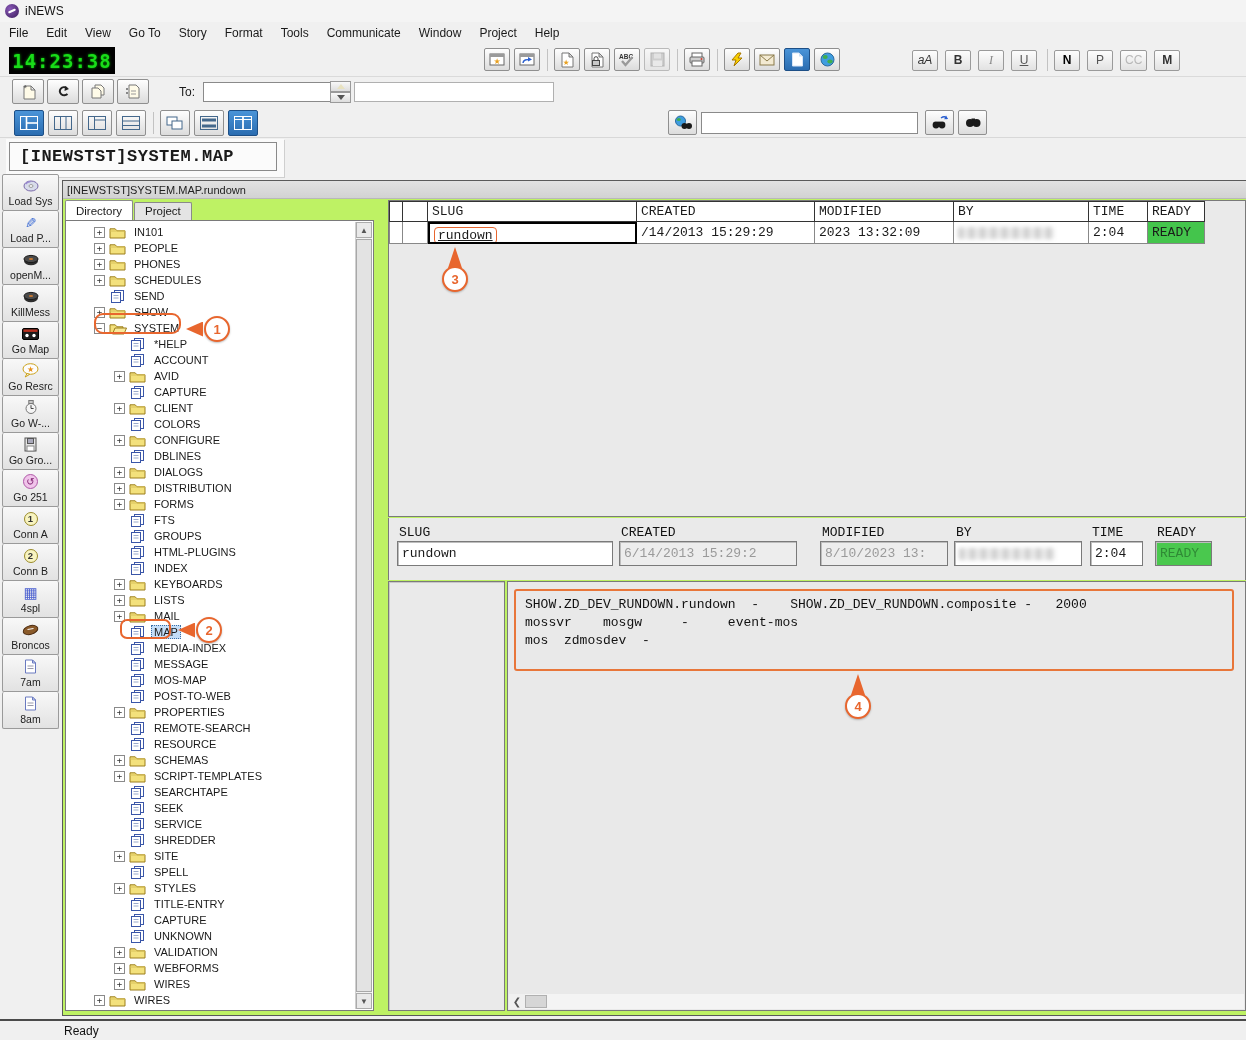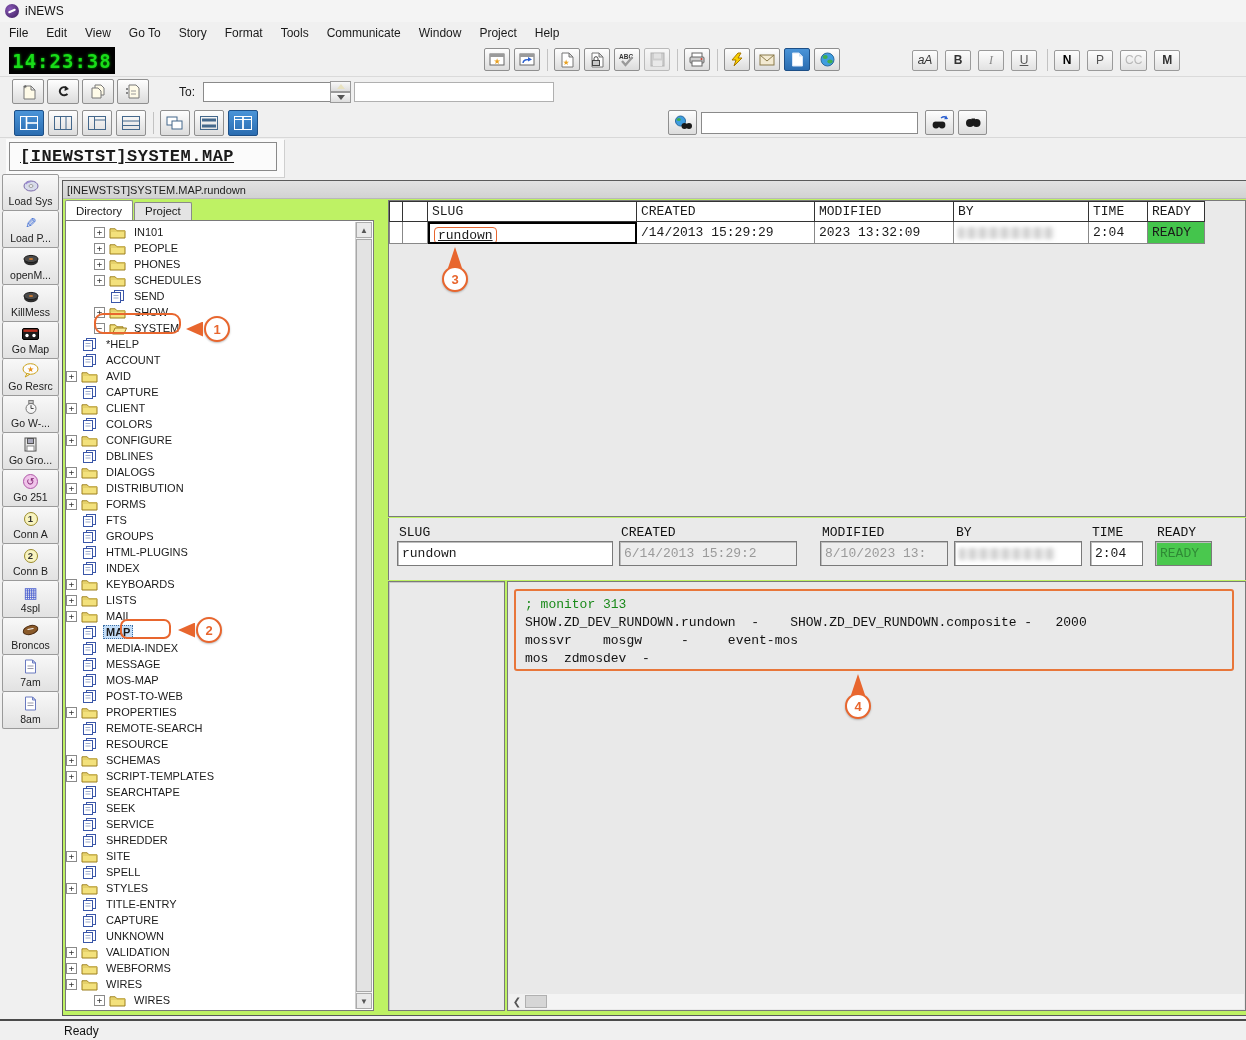--- a/index.html
+++ b/index.html
@@ -52,21 +52,21 @@
   
   #toolbar3 { position:absolute; left:0; top:107px; width:100%; height:31px; background:#f0f0f0; border-bottom:1px solid #d8d8d8; }
   #tb3btns { position:absolute; left:14px; top:3px; display:flex; align-items:center; }
   #tb3btns .tbtn { width:30px; height:26px; color:#44688c; }
   #tb3btns .tbtn.active { color:#fff; }
   #search-group { position:absolute; left:668px; top:3px; display:flex; align-items:center; }
   #search-group .tbtn { width:29px; height:25px; }
   #search-input { width:217px; height:22px; border:1px solid #8a8a8a; background:#fff; margin-right:7px; font-size:12px; padding:0 4px; }
 
   
-  #locbox-wrap { position:absolute; left:6px; top:139px; width:278px; height:38px; background:#fafafa; box-shadow:1px 1px 0 #cfcfcf; padding:3px 0 0 3px;text-decoration:underline; }
+  #locbox-wrap { position:absolute; left:6px; top:139px; width:278px; height:38px; background:#fafafa; box-shadow:1px 1px 0 #cfcfcf; padding:3px 0 0 3px; }
   #locbox { width:268px; height:29px; border:1px solid #8a8a8a; background:#fbfbfb; display:flex; align-items:center; padding-left:10px; font-family:"Liberation Mono","DejaVu Sans Mono",monospace; font-weight:bold; font-size:17px; letter-spacing:.5px; }
 
   
   #sidebar { position:absolute; left:2px; top:174px; width:58px; }
   .side-btn { width:57px; height:37px; border:1px solid #9a9a9a; border-radius:2px; background:linear-gradient(#f8f8f8,#e2e2e2); margin-bottom:0; display:flex; flex-direction:column; align-items:center; justify-content:center; cursor:pointer; overflow:hidden; }
   .side-btn + .side-btn { margin-top:0; border-top:none; }
   .side-label { font-size:10.5px; color:#222; white-space:nowrap; margin-top:1px; }
   .side-icn { height:16px; display:flex; align-items:center; justify-content:center; }
   .numcirc { display:inline-flex; width:14px; height:14px; border-radius:50%; background:#f8f4c0; border:1px solid #9a8a2a; color:#333; font-size:9.5px; font-weight:bold; align-items:center; justify-content:center; }
 
@@ -75,26 +75,26 @@
   #main-header { position:absolute; left:0; top:0; width:100%; height:18px; background:linear-gradient(#e2e2e2,#d2d2d2); border-bottom:1px solid #b8b8b8; font-size:11px; display:flex; align-items:center; padding-left:4px; color:#222; }
 
   
   #tree-panel { position:absolute; left:2px; top:19px; width:309px; bottom:4px; }
   #tabs { height:20px; display:flex; align-items:flex-end; }
   .tab { border:1px solid #8a8a8a; border-bottom:none; padding:2px 10px 3px; font-size:11.5px; background:#e4e4e4; margin-right:1px; cursor:pointer; border-radius:2px 2px 0 0; }
   .tab.active { background:#fff; height:20px; padding-top:4px; position:relative; z-index:2; }
   #tree-box { position:absolute; left:0; top:20px; right:0; bottom:0; border:1px solid #7a7a7a; background:#fff; overflow:hidden; padding:3px 0 0 0; }
   .tree-row { height:16px; display:flex; align-items:center; white-space:nowrap; cursor:default; }
   .tree-row.lvl1 { padding-left:28px; }
-  .tree-row.lvl2 { }
+  .tree-row.lvl2 { padding-left:48px; }
   .expander { width:11px; height:11px; border:1px solid #8a8a8a; background:#fff; font-size:9px; line-height:9px; text-align:center; color:#333; margin-right:4px; flex:none; font-family:"DejaVu Sans Mono",monospace; }
   .exp-spacer { width:15px; flex:none; }
   .tree-icn { width:19px; height:15px; flex:none; display:flex; align-items:center; margin-right:3px; }
   .tree-label { font-size:11px; padding:1px 3px; }
-  .tree-label.sel { background:#c4def8; border:1px dotted #3a6ea5; padding:0 2px;font-weight:bold; }
+  .tree-label.sel { background:#c4def8; border:1px dotted #3a6ea5; padding:0 2px; }
 
   
   #right-col { position:absolute; left:313px; top:19px; right:0; bottom:4px;margin-left:12px; }
   #list-panel { position:absolute; left:0; top:0; right:0; height:317px; background:#eaeaea; border:1px solid #7a7a7a; }
   .lrow { display:flex; }
   .lcell { border:1px solid #333; border-left:none; background:#fff; font-family:"Liberation Mono","DejaVu Sans Mono",monospace; font-size:13px; padding:2px 0 2px 4px; height:21px; overflow:hidden; white-space:nowrap; }
   .lrow .lcell:first-child { border-left:1px solid #333; }
   .lrow.data .lcell { border-color:#888; border-top:none; height:22px; padding-top:3px; }
   .lcell.slug-cell { border:2px solid #000 !important; padding-top:1px; }
   .rundown-box { display:inline-block; border:1.5px solid #e8662e; border-radius:4px; padding:0 3px; text-decoration:underline; }
@@ -1289,21 +1289,20 @@
       <div class="ffield dis" style="left:230px;width:178px">6/14/2013 15:29:2</div>
       <div class="ffield dis" style="left:431px;width:128px">8/10/2023 13:</div>
       <div class="ffield" style="left:565px;width:128px"><span class="redacted"></span></div>
       <div class="ffield" style="left:701px;width:53px">2:04</div>
       <div class="ffield ready-f" style="left:766px;width:57px">READY</div>
     </div>
 
     <div id="gutter-box"></div>
     <div id="editor-panel">
       <div id="code-block">
-          <div class="code-line cmt">; monitor 313</div>
           <div class="code-line">SHOW.ZD_DEV_RUNDOWN.rundown  -    SHOW.ZD_DEV_RUNDOWN.composite -   2000</div>
           <div class="code-line">mossvr    mosgw     -     event-mos</div>
           <div class="code-line">mos  zdmosdev  -</div>
         </div>
       <div id="hscroll">
         <div class="hs-arrow">❮</div>
         <div class="hs-thumb"></div>
       </div>
     </div>
   </div>

